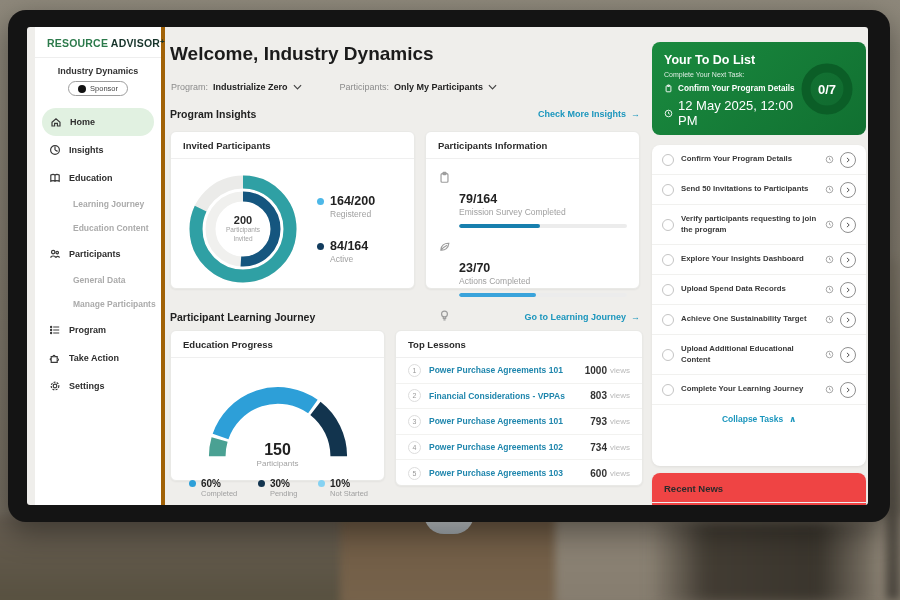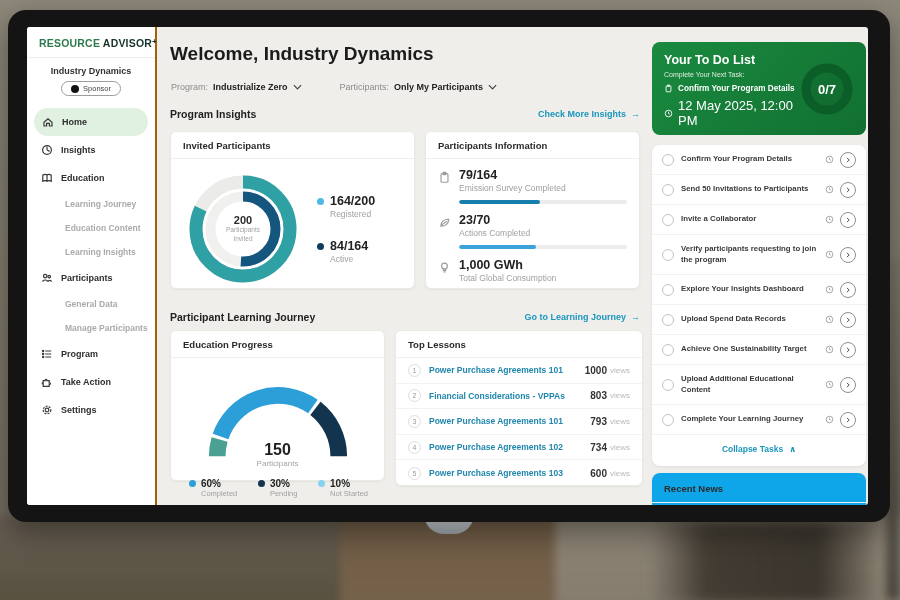--- a/index.html
+++ b/index.html
@@ -18,21 +18,21 @@
   .bg-right-edge   { left:886px; top:260px; width:14px; height:340px; background:linear-gradient(180deg,#7b7466,#4a453d); }
   .stand-mount { position:absolute; left:424px; top:514px; width:50px; height:20px;
     border-radius:0 0 26px 26px; background:linear-gradient(180deg,#eef1f2,#9aa1a6); z-index:2; }
   
   .monitor { position:absolute; left:8px; top:10px; width:882px; height:512px;
     background:#141414; border-radius:18px; z-index:5;
     box-shadow:0 10px 30px rgba(0,0,0,.4); }
   .screen { position:absolute; left:19px; top:17px; width:841px; height:478px;
     background:#efeeeb; border-radius:3px; overflow:hidden; }
   
-  .sidebar { position:absolute; left:0; top:0; bottom:0; width:130px; background:#fff; border-right:2px solid #a16207; }
+  .sidebar { position:absolute; left:8px; top:0; bottom:0; width:130px; background:#fff; border-right:4px solid #a16207; }
   .logo { padding:10px 12px 8px 12px; font-size:10.5px; font-weight:bold; letter-spacing:.2px; border-bottom:1px solid #eee; white-space:nowrap; }
   .logo .g { color:#2c7a4b; } .logo .d { color:#17342b; } .logo .plus { color:#17342b; font-size:8px; vertical-align:top; }
   .org { text-align:center; font-size:9px; font-weight:bold; color:#333; margin-top:8px; }
   .pill-wrap { display:flex; justify-content:center; margin-top:5px; }
   .pill { display:inline-flex; align-items:center; gap:4px; border:1px solid #9d9d9d; border-radius:10px;
     padding:2px 9px; font-size:7.5px; color:#444; background:#fff; }
   .pill-dot { width:8px; height:8px; border-radius:50%; background:#111; display:inline-block; }
   .menu { margin-top:12px; }
   .m-item { height:28px; display:flex; align-items:center; gap:8px; padding-left:14px;
     font-size:9px; font-weight:bold; color:#2e2e2e; cursor:default; }
@@ -58,21 +58,21 @@
   .dc-val { font-size:11px; font-weight:bold; color:#2b2b2b; }
   .dc-lab { font-size:6.5px; color:#a3a3a3; line-height:1.35; }
   .legend-col { margin-left:12px; display:flex; flex-direction:column; gap:20px; }
   .leg-item { display:flex; align-items:flex-start; gap:6px; }
   .leg-dot { width:7px; height:7px; border-radius:50%; margin-top:4px; }
   .leg-val { font-size:12.5px; font-weight:bold; color:#222; }
   .leg-lab { font-size:8.5px; color:#a0a0a0; margin-top:1px; }
   
   .stat { display:flex; gap:8px; padding:9px 12px 0 12px; }
   .sicon { width:13px; height:13px; stroke:#9d9d9d; fill:none; stroke-width:1.1; margin-top:3px; flex:0 0 13px; }
-  .stat-body { flex:1; }
+  .stat-body { flex:1;margin-top:24px; }
   .stat-val { font-size:12.5px; font-weight:bold; color:#222; }
   .stat-lab { font-size:8.5px; color:#a0a0a0; margin-top:1px; }
   .bar { height:4px; border-radius:2px; background:#ececec; margin-top:7px; overflow:hidden; }
   .bar-fill { height:100%; border-radius:2px; }
   .bar-fill.c1 { background:#177fae; } .bar-fill.c2 { background:#3aa3db; }
   
   .gauge-box { position:relative; width:190px; height:98px; margin:12px auto 0; }
   .gauge-center { position:absolute; left:0; right:0; bottom:0; text-align:center; }
   .gc-val { font-size:16px; font-weight:bold; color:#222; }
   .gc-lab { font-size:8px; color:#a3a3a3; }
@@ -107,21 +107,21 @@
   .task { display:flex; align-items:center; padding:0 10px; border-bottom:1px solid #f1f1ef; }
   .task.h1 { height:30px; } .task.h2 { height:40px; }
   .radio { width:12px; height:12px; border:1.4px solid #c4c4c4; border-radius:50%; flex:0 0 12px; cursor:pointer; }
   .t-label { flex:1; font-size:7.8px; font-weight:bold; color:#3a3a3a; line-height:1.3; margin:0 4px 0 7px; }
   .t-clock { width:9px; height:9px; stroke:#9d9d9d; fill:none; stroke-width:1.2; flex:0 0 9px; }
   .t-btn { width:16px; height:16px; border:1.2px solid #8f8f8f; border-radius:50%; margin-left:6px;
     display:flex; align-items:center; justify-content:center; flex:0 0 16px; cursor:pointer; }
   .t-btn svg { width:8px; height:8px; stroke:#555; fill:none; stroke-width:1.5; }
   .collapse-row { height:27px; display:flex; align-items:center; justify-content:center; gap:6px;
     color:#1b96bd; font-size:8.5px; font-weight:bold; cursor:pointer; }
-  .news-card { position:absolute; left:0; right:2px; top:446px; height:60px; background:#0ea5e9;
+  .news-card { position:absolute; left:0; right:2px; top:446px; height:60px; background:#ef4444;
     border-radius:8px 8px 0 0; box-shadow:0 1px 3px rgba(0,0,0,.07); }
   .news-title { padding:10px 12px 8px; font-size:9.5px; font-weight:bold; color:#2b2b2b; border-bottom:1px solid #efefef; }
   .hidden-defs { position:absolute; width:0; height:0; overflow:hidden; }
 </style>
 </head>
 <body>
 
 <svg class="hidden-defs" xmlns="http://www.w3.org/2000/svg">
   <symbol id="i-home" viewBox="0 0 12 12">
       <path d="M2 6.3 L6 2.8 L10 6.3 V10 H7.4 V7.4 H4.6 V10 H2 Z"></path>
@@ -207,21 +207,20 @@
         <span>Insights</span>
       </div>
       <div class="m-item">
         <svg class="micon">
               <use href="#i-education"></use>
             </svg>
         <span>Education</span>
       </div>
       <div class="m-sub">Learning Journey</div>
       <div class="m-sub">Education Content</div>
-      <div class="m-sub">Learning Insights</div>
       <div class="m-item">
         <svg class="micon">
               <use href="#i-participants"></use>
             </svg>
         <span>Participants</span>
       </div>
       <div class="m-sub">General Data</div>
       <div class="m-sub">Manage Participants</div>
       <div class="m-item">
         <svg class="micon">
@@ -471,32 +470,20 @@
         <span class="t-label">Send 50 Invitations to Participants</span>
         <svg class="t-clock">
               <use href="#i-clock"></use>
             </svg>
         <span class="t-btn">
               <svg viewBox="0 0 12 12">
                 <use href="#i-chev-right"></use>
               </svg>
             </span>
       </div>
-      <div class="task h1">
-        <span class="radio"></span>
-        <span class="t-label">Invite a Collaborator</span>
-        <svg class="t-clock">
-              <use href="#i-clock"></use>
-            </svg>
-        <span class="t-btn">
-              <svg viewBox="0 0 12 12">
-                <use href="#i-chev-right"></use>
-              </svg>
-            </span>
-      </div>
       <div class="task h2">
         <span class="radio"></span>
         <span class="t-label">Verify participants requesting to join the program</span>
         <svg class="t-clock">
               <use href="#i-clock"></use>
             </svg>
         <span class="t-btn">
               <svg viewBox="0 0 12 12">
                 <use href="#i-chev-right"></use>
               </svg>

